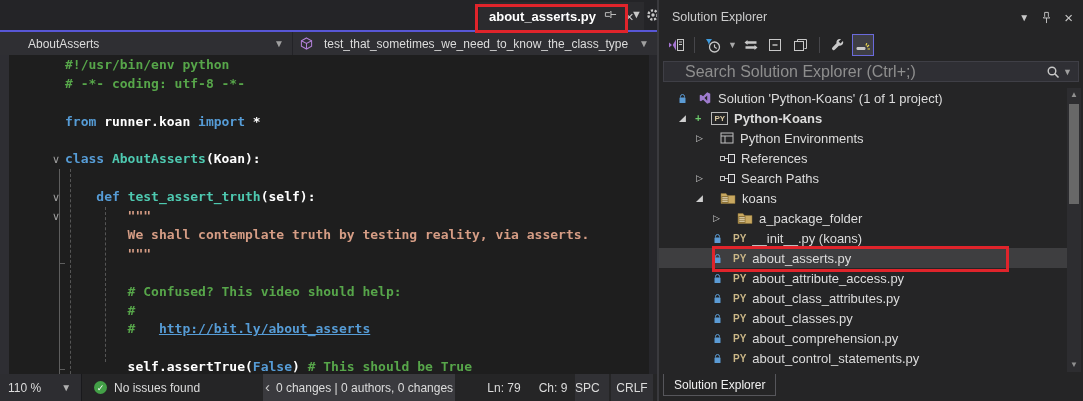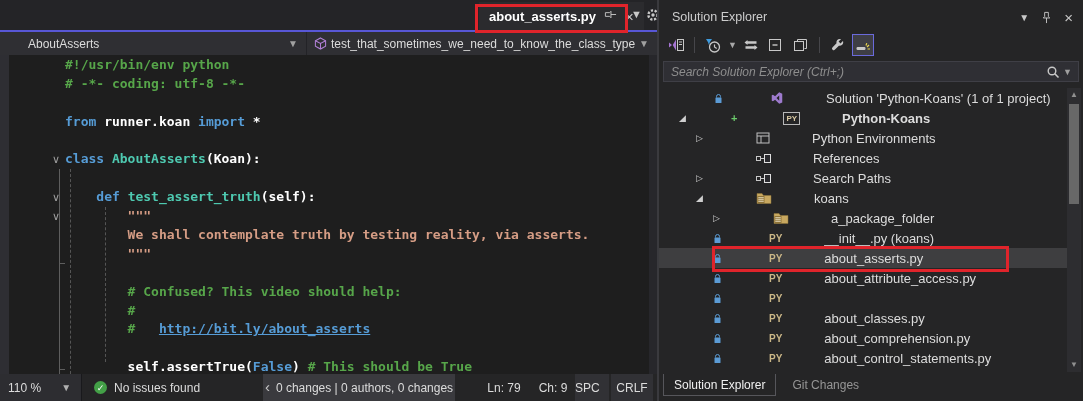--- a/index.html
+++ b/index.html
@@ -17,21 +17,21 @@
   .tab-pin svg{ transform:rotate(-90deg); }
   .tab-close{ color:#C8C8C8; font-size:15px; line-height:1; }
   .strip-caret{ position:absolute; left:631px; top:8px; color:#C8C8C8; font-size:11px; cursor:pointer;}
   .strip-gear{ position:absolute; left:646px; top:8px; cursor:pointer; }
   
   #navbar{ position:absolute; left:0; top:30px; width:657px; height:25px;
     background:#2F2F33; border-top:2px solid #5857D6; display:flex; }
   .nav-dd{ display:flex; align-items:center; height:100%; font-size:12px; color:#DCDCDC; cursor:pointer; }
   .nav-dd .caret{ color:#A0A0A0; font-size:10px; margin-left:auto; padding-right:8px; }
   #nav-left{ width:333px; padding-left:28px; border-right:1px solid #232327; }
-  #nav-right{ flex:1; padding-left:7px; gap:4px; }
+  #nav-right{ flex:1; padding-left:7px; gap:11px; }
   
   #editor{ position:absolute; left:0; top:55px; width:657px; height:319px; background:#1E1E1E; overflow:hidden;}
   #gutter{ position:absolute; left:0; top:0; width:9px; height:100%; background:#2E2E33; }
   #ed-scroll{ position:absolute; left:649px; top:55px; width:8px; height:319px; background:#27272B; }
   .guide{ position:absolute; width:0; }
   #g-solid{ left:59px; top:114px; bottom:0; border-left:1px solid #5E5E5E; }
   #g-dash1{ left:70px; top:114px; bottom:0; border-left:1px dashed #555; }
   #g-dash2{ left:105px; top:152px; bottom:12px; border-left:1px dashed #555; }
   .g-tick{ position:absolute; height:1px; width:6px; background:#5E5E5E; }
   #code-lines{ position:absolute; left:0; top:1px; right:26px;
@@ -64,26 +64,26 @@
   #se-header .hdr-icons{ margin-left:auto; display:flex; align-items:center; gap:12px; padding-right:10px; }
   #se-header .hdr-icons>span{ cursor:pointer; color:#C8C8C8; }
   #se-toolbar{ position:absolute; left:6px; top:32px; height:26px; display:flex; align-items:center; gap:3px; }
   .tb-btn{ min-width:22px; height:22px; display:flex; align-items:center; justify-content:center; cursor:pointer; }
   .tb-btn.active{ border:1px solid #6A6ADB; background:#3E3E45; }
   .tb-sep{ width:1px; height:16px; background:#46464A; margin:0 4px; }
   .tb-caret{ color:#A8A8A8; font-size:9px; margin-left:1px; cursor:pointer;}
   #se-search{ position:absolute; left:4px; right:4px; top:61px; height:21px; background:#2F2F34;
     border:1px solid #3F3F46; display:flex; align-items:center; }
   #se-search input{ flex:1; background:transparent; border:none; outline:none; color:#9A9A9A;
-    font-size:12px; padding-left:7px; font-family:"Liberation Sans",sans-serif;font-style:italic; }
+    font-size:16px; padding-left:21px; font-family:"Liberation Sans",sans-serif; }
   #se-search input::placeholder{ color:#8E8E8E; }
   #se-search .mag{ display:flex; margin-right:3px; cursor:pointer; }
   #se-search .caret{ color:#A0A0A0; font-size:9px; margin-right:6px; cursor:pointer; }
   #tree{ position:absolute; left:0; top:88px; right:16px; bottom:28px; overflow:hidden; }
-  .tree-row{ height:20px; display:flex; align-items:center; font-size:13px; cursor:pointer;gap:36px; }
+  .tree-row{ height:20px; display:flex; align-items:center; font-size:13px; cursor:pointer; }
   .tree-row.selected{ background:#3E3E40; }
   .tw-arrow{ width:16px; font-size:9px; color:#CFCFCF; flex:none; }
   .tw-lock{ margin-right:3px; display:flex; flex:none; }
   .tw-plus{ color:#6BC96B; font-weight:bold; font-size:11px; margin-right:2px; flex:none; }
   .tw-icon{ margin-right:6px; display:flex; flex:none; align-items:center;padding-left:8px; }
   .tw-label{ color:#DCDCDC; white-space:nowrap; }
   .pybox{ font-size:8px; font-weight:bold; color:#D9C9A3; border:1px solid #B8B8B8; padding:0 2px; line-height:11px; }
   .pytxt{ font-size:10px; font-weight:bold; color:#CBB787; letter-spacing:0; }
   #se-scroll{ position:absolute; right:2px; top:88px; width:14px; bottom:29px; background:#2D2D30; }
   #se-scroll .arr{ position:absolute; left:0; width:14px; height:14px; color:#909090; font-size:8px;
@@ -380,20 +380,21 @@
         <div class="tree-row" style="padding-left: 54px;">
           <span class="tw-lock">
             <svg width="9" height="11">
               <path d="M2.5 4.5v-1a2 2 0 0 1 4 0v1" fill="none" stroke="#5B9BD5"></path>
               <rect x="1.5" y="4.5" width="6" height="5.5" rx="0.5" fill="#5B9BD5"></rect>
             </svg>
           </span>
           <span class="tw-icon">
             <span class="pytxt">PY</span>
           </span>
+          <span class="tw-label">about_class_attributes.py</span>
         </div>
         <div class="tree-row" style="padding-left: 54px;">
           <span class="tw-lock">
             <svg width="9" height="11">
               <path d="M2.5 4.5v-1a2 2 0 0 1 4 0v1" fill="none" stroke="#5B9BD5"></path>
               <rect x="1.5" y="4.5" width="6" height="5.5" rx="0.5" fill="#5B9BD5"></rect>
             </svg>
           </span>
           <span class="tw-icon">
             <span class="pytxt">PY</span>
@@ -427,21 +428,18 @@
       </div>
     <div id="se-scroll">
       <span class="arr" style="top:0;">▲</span>
       <div id="se-thumb"></div>
       <span class="arr" style="bottom:0;">▼</span>
     </div>
     <div id="se-tabs">
       <div class="se-tab active">
           <span>Solution Explorer</span>
         </div>
-      <div class="se-tab inactive">
-          <span>Git Changes</span>
-        </div>
     </div>
   </div>
 
   <div class="annotation" id="ann-tab"></div>
   <div class="annotation" id="ann-tree"></div>
 </div>
 
 </body></html>

